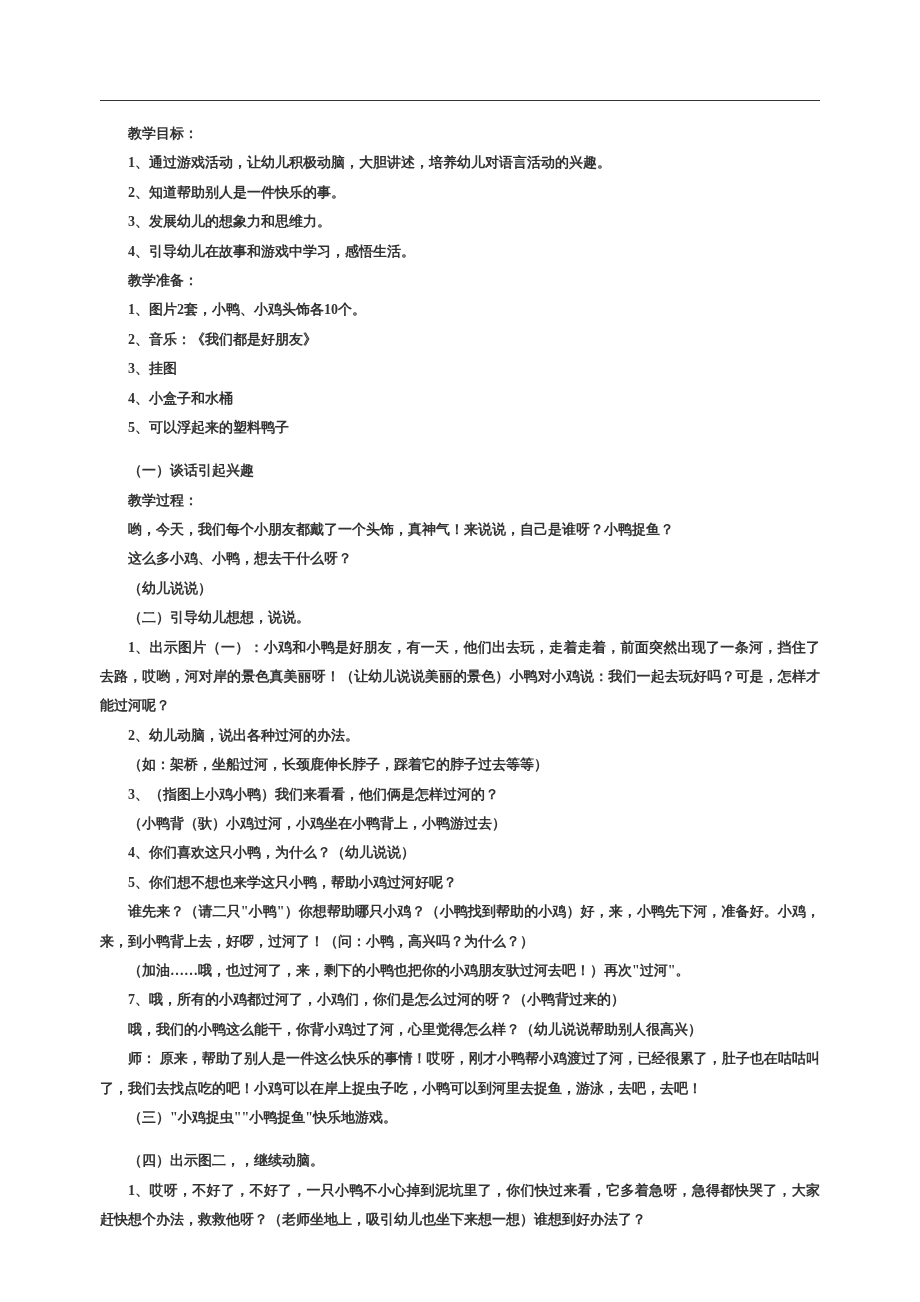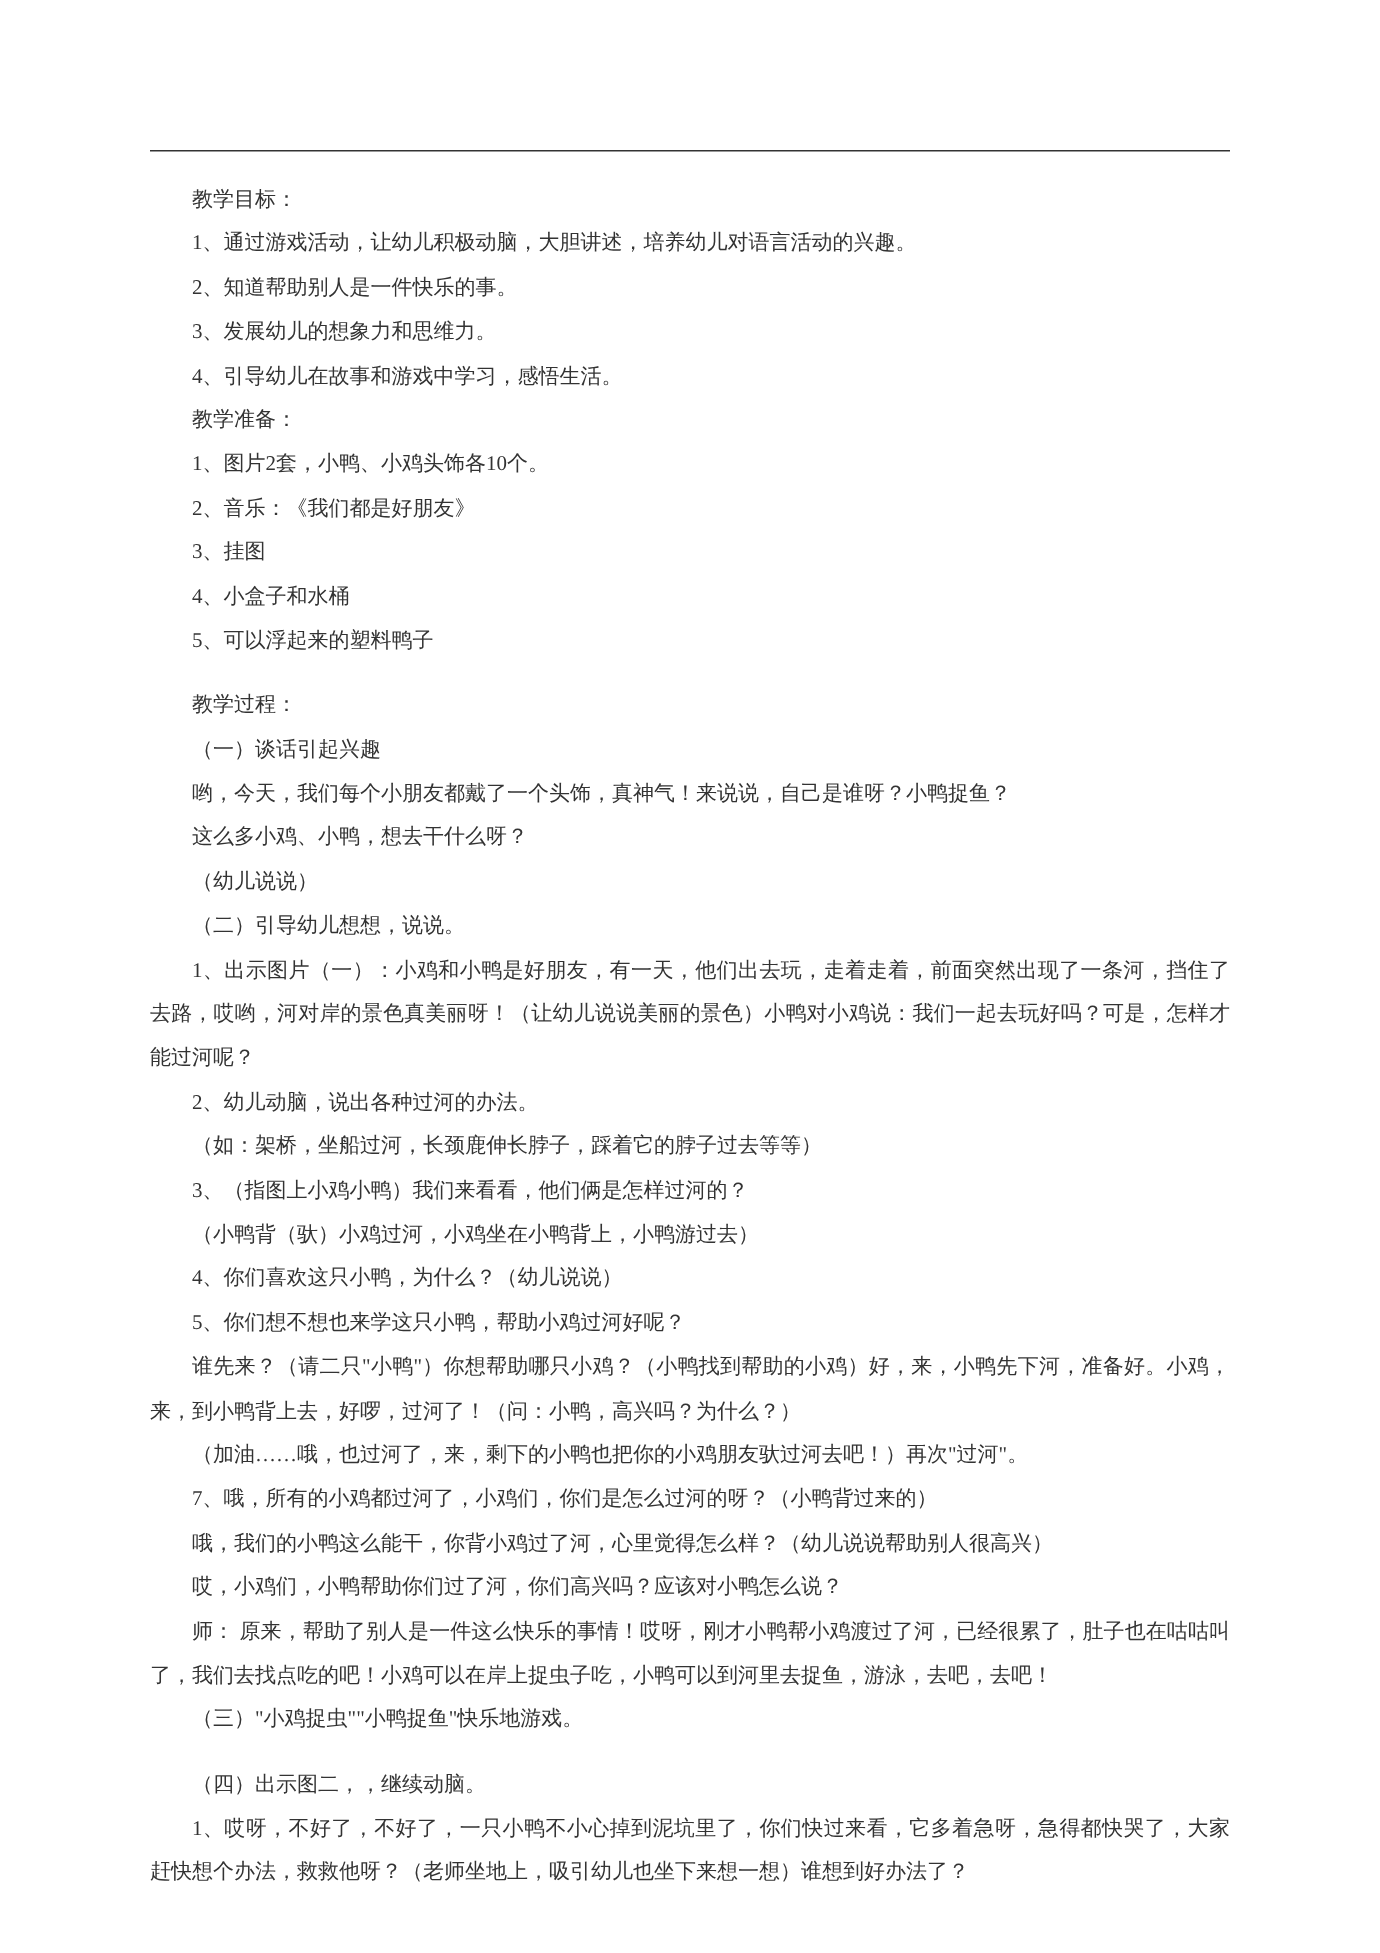--- a/index.html
+++ b/index.html
@@ -16,20 +16,21 @@
       padding: 100px 100px 60px 100px;
     }
     .hr-line {
       border-top: 1px solid #333;
       margin-bottom: 18px;
     }
     .para {
       text-indent: 2em;
       margin: 0;
       text-align: justify;
+      font-weight: bold;
     }
     .blank {
       height: 1em;
     }
   </style>
 </head>
 <body>
 
 <div class="page">
   <div class="hr-line"></div>
@@ -42,39 +43,38 @@
 
   <p class="para">教学准备：</p>
   <p class="para">1、图片2套，小鸭、小鸡头饰各10个。</p>
   <p class="para">2、音乐：《我们都是好朋友》</p>
   <p class="para">3、挂图</p>
   <p class="para">4、小盒子和水桶</p>
   <p class="para">5、可以浮起来的塑料鸭子</p>
 
   <div class="blank"></div>
 
+  <p class="para">（一）谈话引起兴趣</p>
   <p class="para">教学过程：</p>
-  <p class="para">（一）谈话引起兴趣</p>
   <p class="para">哟，今天，我们每个小朋友都戴了一个头饰，真神气！来说说，自己是谁呀？小鸭捉鱼？</p>
   <p class="para">这么多小鸡、小鸭，想去干什么呀？</p>
   <p class="para">（幼儿说说）</p>
   <p class="para">（二）引导幼儿想想，说说。</p>
 
   <p class="para">1、出示图片（一）：小鸡和小鸭是好朋友，有一天，他们出去玩，走着走着，前面突然出现了一条河，挡住了去路，哎哟，河对岸的景色真美丽呀！（让幼儿说说美丽的景色）小鸭对小鸡说：我们一起去玩好吗？可是，怎样才能过河呢？</p>
   <p class="para">2、幼儿动脑，说出各种过河的办法。</p>
   <p class="para">（如：架桥，坐船过河，长颈鹿伸长脖子，踩着它的脖子过去等等）</p>
   <p class="para">3、（指图上小鸡小鸭）我们来看看，他们俩是怎样过河的？</p>
   <p class="para">（小鸭背（驮）小鸡过河，小鸡坐在小鸭背上，小鸭游过去）</p>
   <p class="para">4、你们喜欢这只小鸭，为什么？（幼儿说说）</p>
   <p class="para">5、你们想不想也来学这只小鸭，帮助小鸡过河好呢？</p>
   <p class="para">谁先来？（请二只"小鸭"）你想帮助哪只小鸡？（小鸭找到帮助的小鸡）好，来，小鸭先下河，准备好。小鸡，来，到小鸭背上去，好啰，过河了！（问：小鸭，高兴吗？为什么？）</p>
   <p class="para">（加油……哦，也过河了，来，剩下的小鸭也把你的小鸡朋友驮过河去吧！）再次"过河"。</p>
   <p class="para">7、哦，所有的小鸡都过河了，小鸡们，你们是怎么过河的呀？（小鸭背过来的）</p>
   <p class="para">哦，我们的小鸭这么能干，你背小鸡过了河，心里觉得怎么样？（幼儿说说帮助别人很高兴）</p>
-  <p class="para">哎，小鸡们，小鸭帮助你们过了河，你们高兴吗？应该对小鸭怎么说？</p>
   <p class="para">师： 原来，帮助了别人是一件这么快乐的事情！哎呀，刚才小鸭帮小鸡渡过了河，已经很累了，肚子也在咕咕叫了，我们去找点吃的吧！小鸡可以在岸上捉虫子吃，小鸭可以到河里去捉鱼，游泳，去吧，去吧！</p>
 
   <p class="para">（三）"小鸡捉虫""小鸭捉鱼"快乐地游戏。</p>
 
   <div class="blank"></div>
 
   <p class="para">（四）出示图二，，继续动脑。</p>
   <p class="para">1、哎呀，不好了，不好了，一只小鸭不小心掉到泥坑里了，你们快过来看，它多着急呀，急得都快哭了，大家赶快想个办法，救救他呀？（老师坐地上，吸引幼儿也坐下来想一想）谁想到好办法了？</p>
 
 </div>

